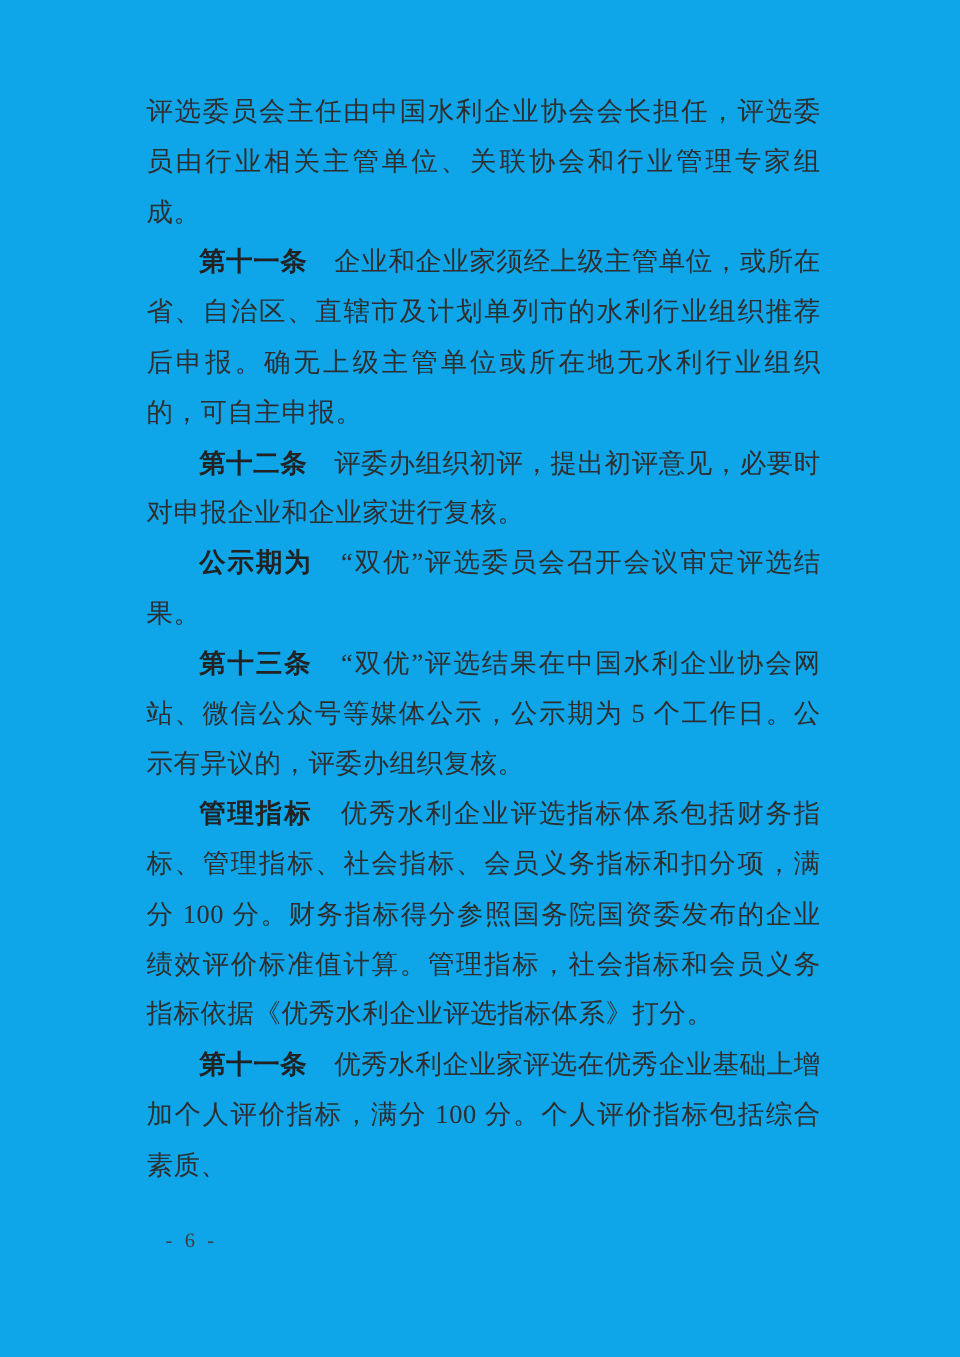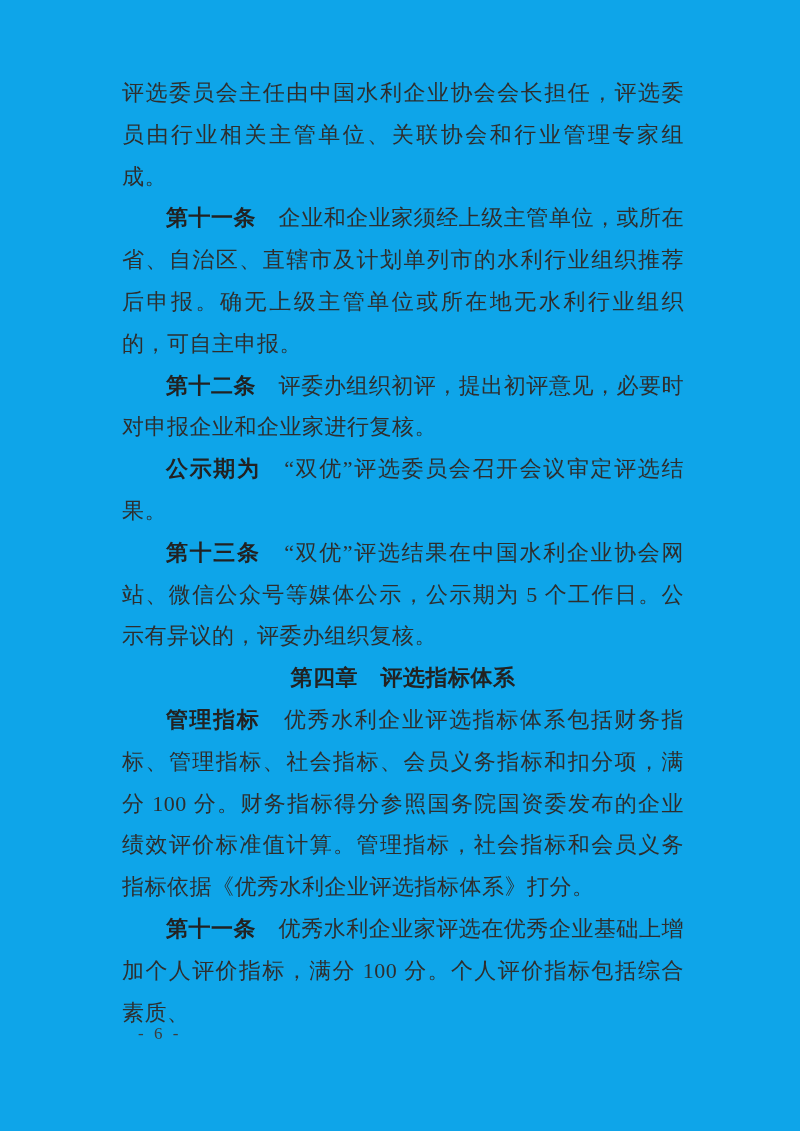--- a/index.html
+++ b/index.html
@@ -58,18 +58,17 @@
 </head>
 <body>
 
 <div class="page">
   <div class="content" id="paragraphs">
       <p class="body">评选委员会主任由中国水利企业协会会长担任，评选委员由行业相关主管单位、关联协会和行业管理专家组成。</p>
       <p class="body indent"><b class="lead">第十一条</b>　企业和企业家须经上级主管单位，或所在省、自治区、直辖市及计划单列市的水利行业组织推荐后申报。确无上级主管单位或所在地无水利行业组织的，可自主申报。</p>
       <p class="body indent"><b class="lead">第十二条</b>　评委办组织初评，提出初评意见，必要时对申报企业和企业家进行复核。</p>
       <p class="body indent"><b class="lead">公示期为</b>　“双优”评选委员会召开会议审定评选结果。</p>
       <p class="body indent"><b class="lead">第十三条</b>　“双优”评选结果在中国水利企业协会网站、微信公众号等媒体公示，公示期为 5 个工作日。公示有异议的，评委办组织复核。</p>
-      <p class="heading">第四章　评选指标体系</p>
       <p class="body indent"><b class="lead">管理指标</b>　优秀水利企业评选指标体系包括财务指标、管理指标、社会指标、会员义务指标和扣分项，满分 100 分。财务指标得分参照国务院国资委发布的企业绩效评价标准值计算。管理指标，社会指标和会员义务指标依据《优秀水利企业评选指标体系》打分。</p>
       <p class="body indent"><b class="lead">第十一条</b>　优秀水利企业家评选在优秀企业基础上增加个人评价指标，满分 100 分。个人评价指标包括综合素质、</p>
     </div>
   <div class="page-number">- 6 -</div>
 </div>
 
 </body></html>

